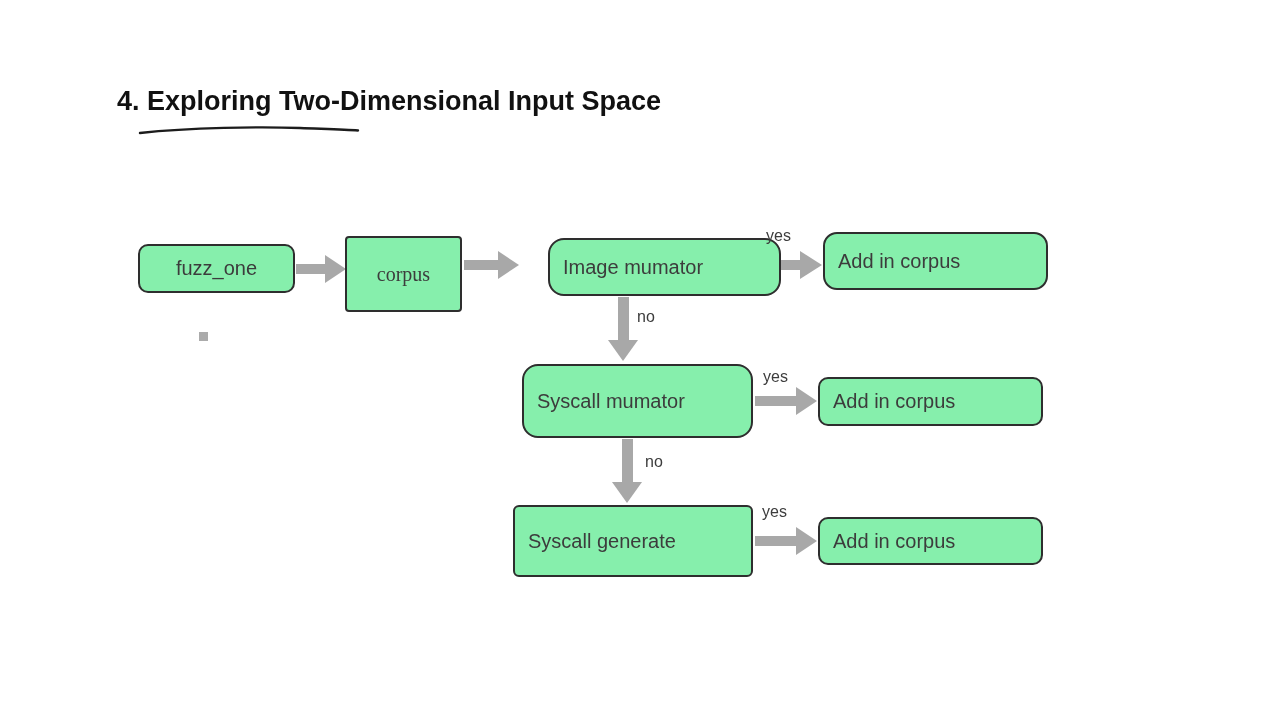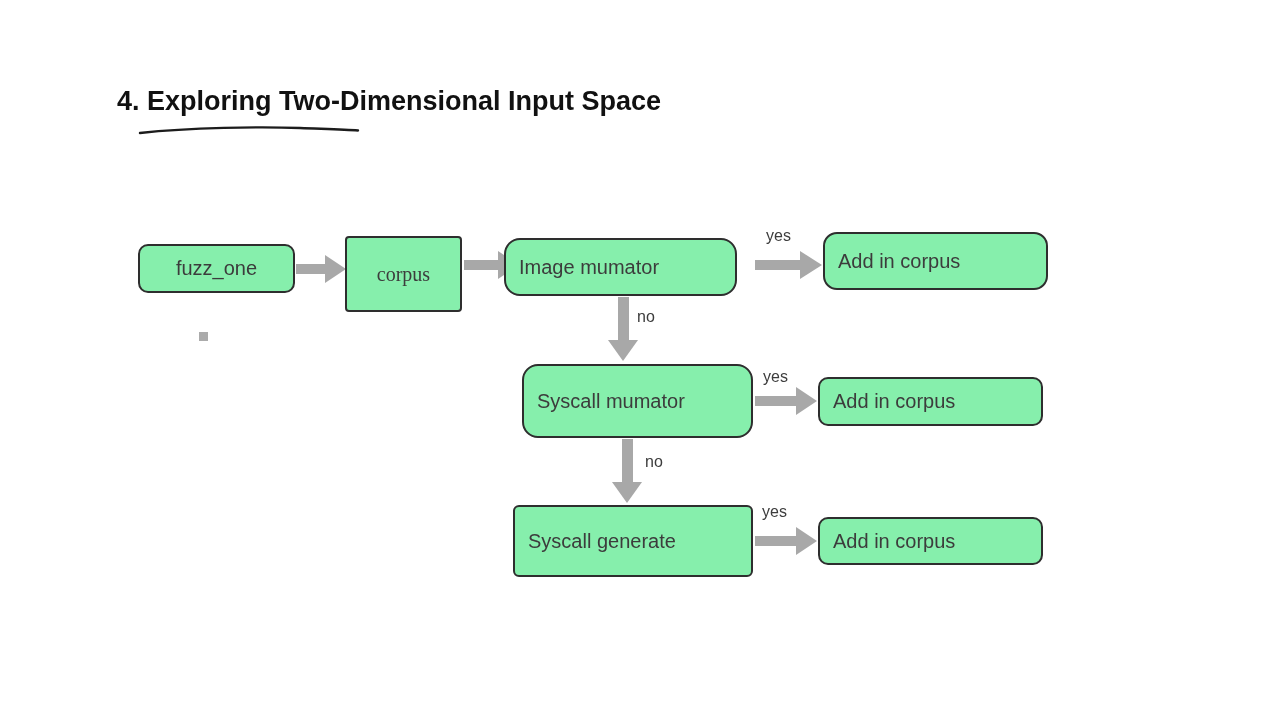--- a/index.html
+++ b/index.html
@@ -66,21 +66,21 @@
     left: 199px;
     top: 332px;
     width: 9px;
     height: 9px;
     background: #ababab;
   }
 
   
   #node-fuzz-one        { left:138px; top:244px; width:157px; height:49px; border-radius:10px; }
   #node-corpus          { left:345px; top:236px; width:117px; height:76px; border-radius:4px;font-family:Liberation Serif, serif; }
-  #node-image-mutator   { left:504px; top:238px; width:233px; height:58px; border-radius:16px; }
+  #node-image-mutator   { left:548px; top:238px; width:233px; height:58px; border-radius:16px; }
   #node-add-in-corpus-1 { left:823px; top:232px; width:225px; height:58px; border-radius:14px; }
   #node-syscall-mutate  { left:522px; top:364px; width:231px; height:74px; border-radius:16px; }
   #node-add-in-corpus-2 { left:818px; top:377px; width:225px; height:49px; border-radius:10px; }
   #node-syscall-generate{ left:513px; top:505px; width:240px; height:72px; border-radius:6px; }
   #node-add-in-corpus-3 { left:818px; top:517px; width:225px; height:48px; border-radius:10px; }
 
   
   #edge-label-yes-1 { left:766px; top:227px; }
   #edge-label-no-1  { left:637px; top:308px; }
   #edge-label-yes-2 { left:763px; top:368px; }

